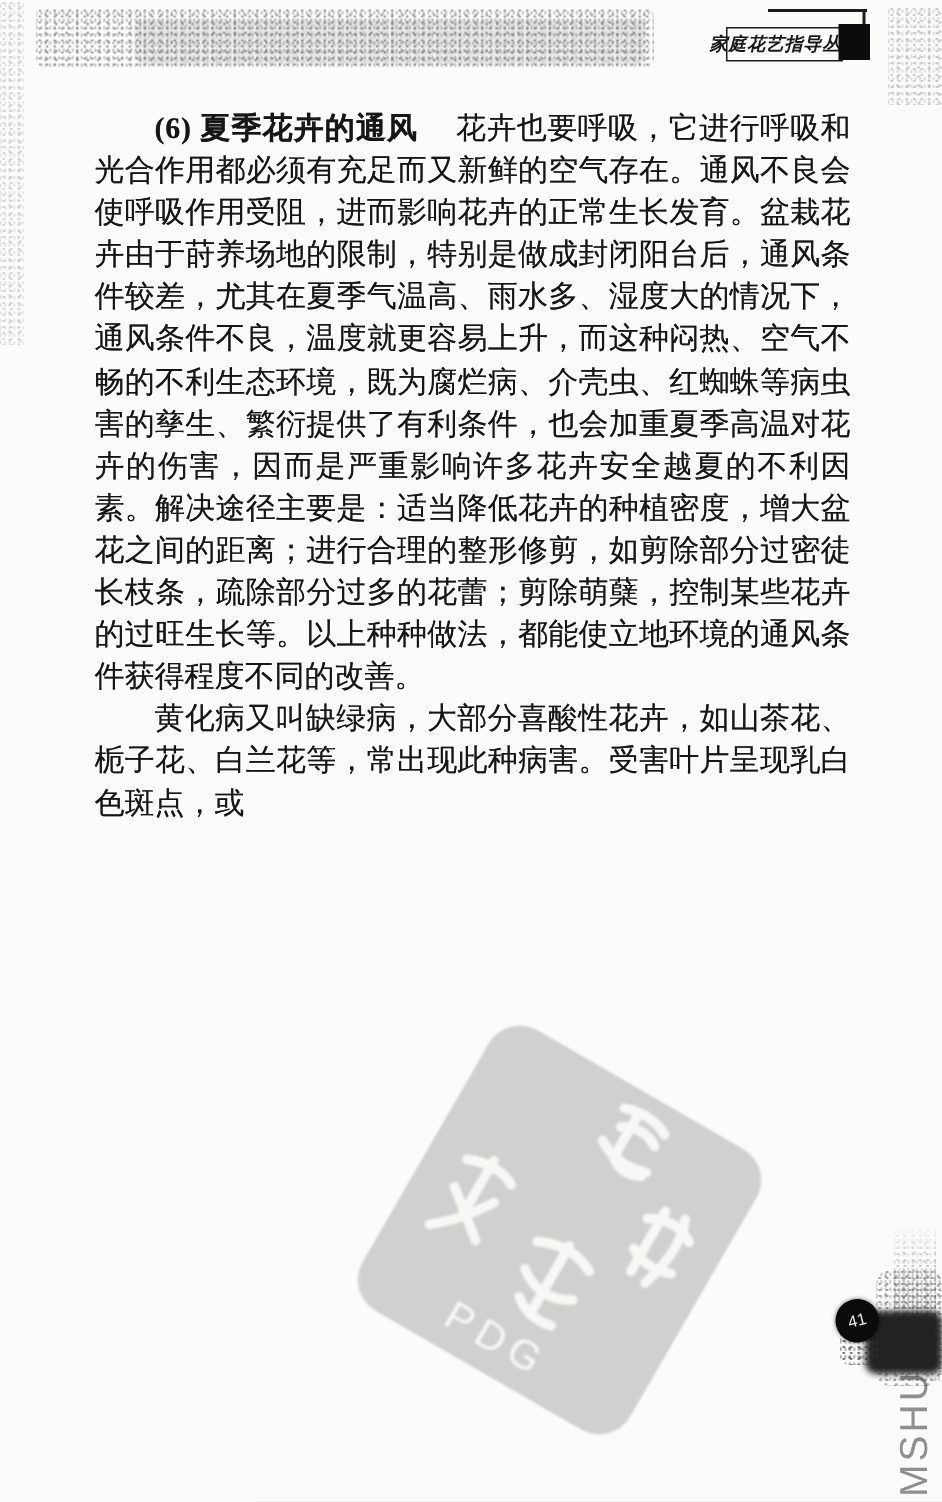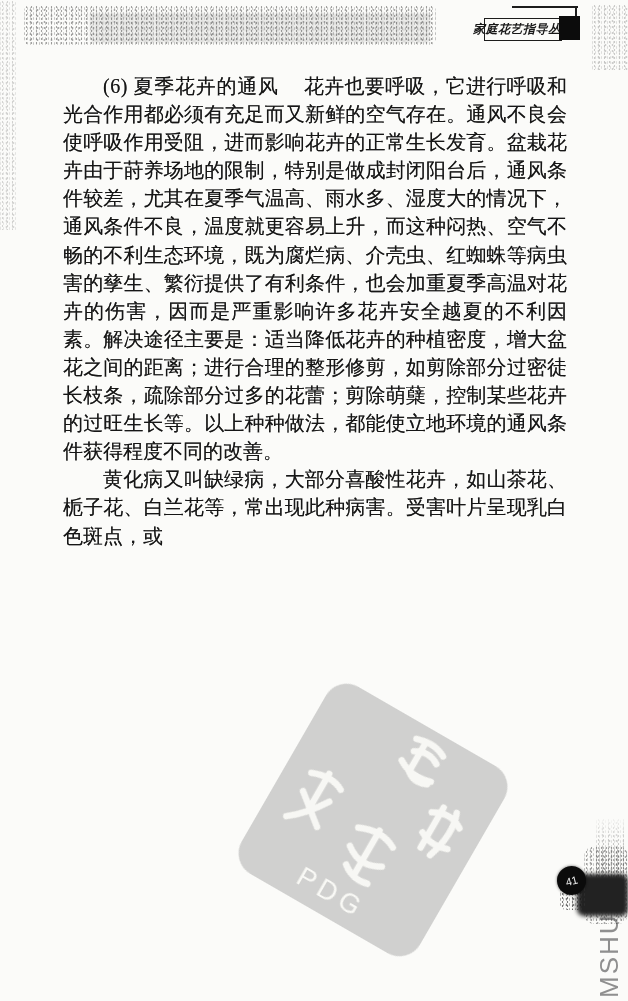--- a/index.html
+++ b/index.html
@@ -45,21 +45,21 @@
     font-family:"Liberation Sans","DejaVu Sans",sans-serif;
     font-size:27px;letter-spacing:5px;color:#fbfbf7;opacity:.95;font-weight:400;
   }
   
   .body-text{
     position:absolute;left:63px;top:72px;width:504px;z-index:2;
     font-size:20px;line-height:28.1px;text-align:justify;
     text-shadow:0 0 .4px rgba(0,0,0,.6);
   }
   .para{margin:0;text-indent:2em;}
-  .para-heading{font-weight:400;padding-right:1em;letter-spacing:.5px;margin-top:16px;}
+  .para-heading{font-weight:700;padding-right:1em;letter-spacing:.5px;margin-top:16px;}
   
   .blob-col{left:596px;top:818px;width:28px;height:72px;opacity:.8;
     -webkit-mask-image:linear-gradient(to bottom,rgba(0,0,0,.05),rgba(0,0,0,.95));
     mask-image:linear-gradient(to bottom,rgba(0,0,0,.05),rgba(0,0,0,.95));z-index:3;}
   .blob-core{position:absolute;left:577px;top:874px;width:51px;height:42px;background:#222;
     border-radius:7px;filter:blur(2px);z-index:3;}
   .blob-left{left:560px;top:876px;width:26px;height:34px;opacity:.75;border-radius:6px;z-index:3;}
   .blob-halo{left:584px;top:846px;width:44px;height:78px;opacity:.5;border-radius:10px;z-index:3;}
   .page-circle{
     position:absolute;left:557px;top:866px;width:29px;height:29px;border-radius:50%;

